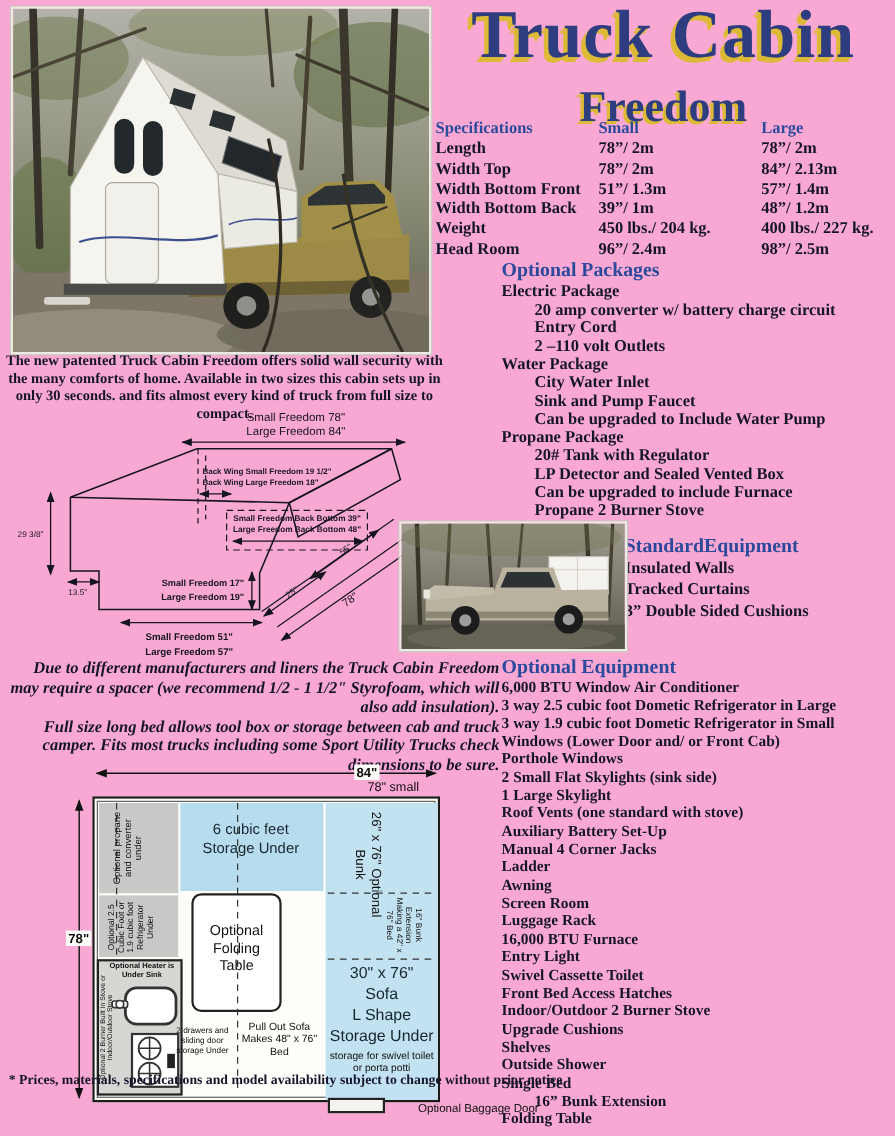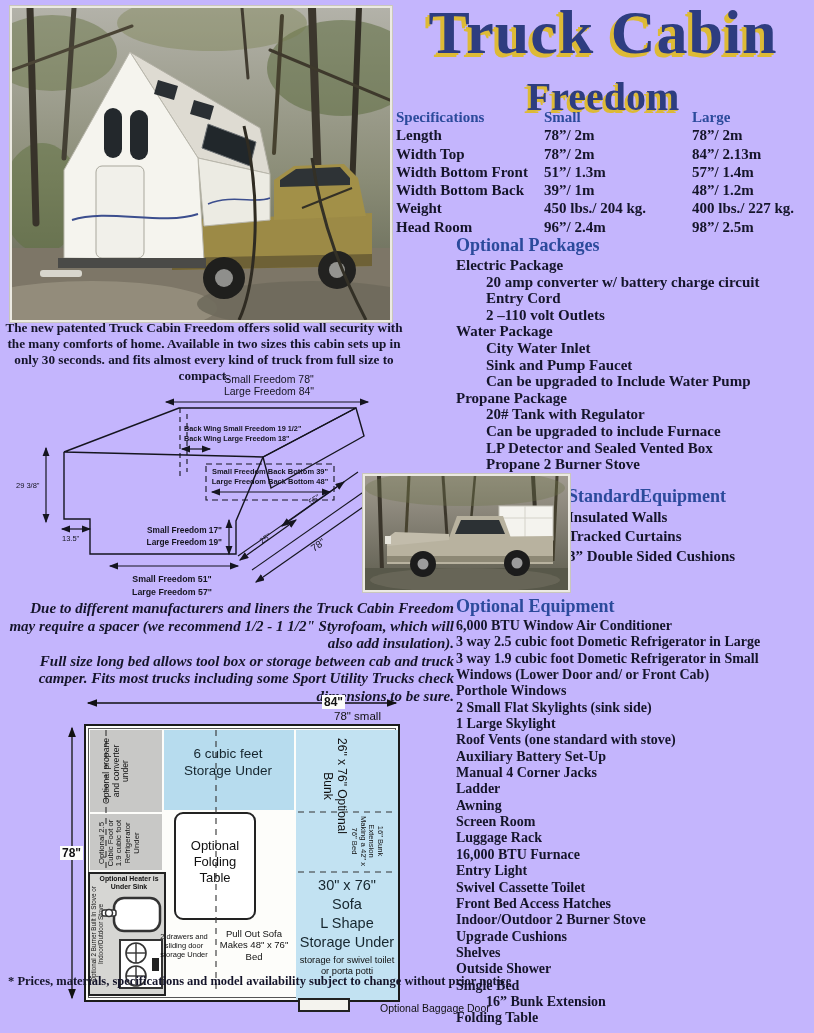--- a/index.html
+++ b/index.html
@@ -1,16 +1,16 @@
 <!DOCTYPE html>
 <html><head>
 <meta charset="utf-8">
 <style>
   html,body{margin:0;padding:0;background:#e9e7e0;}
-  .page{position:relative;width:814px;height:1033px;background:#c4b5fd;
+  .page{position:relative;width:814px;height:1033px;background:#f9a8d4;
         font-family:"Liberation Serif",serif;color:#15152a;overflow:hidden;margin:0 auto;text-decoration:underline;}
   .abs{position:absolute;}
 
   
   .title-block{left:392px;top:2px;width:422px;text-align:center;}
   .title-main{font-size:62px;line-height:60px;font-weight:bold;color:#2e3d80;margin:0;
               letter-spacing:1px;text-shadow:-4px 4px 0 #ddba35,-2px 2px 0 #ddba35;}
   .title-sub{font-size:40px;line-height:38px;font-weight:bold;color:#2e3d80;margin:16px;
              text-shadow:-3px 3px 0 #ddba35,-1px 1px 0 #ddba35;}
 
@@ -165,22 +165,22 @@
         <div class="list-line">Electric Package</div>
         <div class="list-line indent1">20 amp converter w/ battery charge circuit</div>
         <div class="list-line indent1">Entry Cord</div>
         <div class="list-line indent1">2 –110 volt Outlets</div>
         <div class="list-line">Water Package</div>
         <div class="list-line indent1">City Water Inlet</div>
         <div class="list-line indent1">Sink and Pump Faucet</div>
         <div class="list-line indent1">Can be upgraded to Include Water Pump</div>
         <div class="list-line">Propane Package</div>
         <div class="list-line indent1">20# Tank with Regulator</div>
+        <div class="list-line indent1">LP Detector and Sealed Vented Box</div>
         <div class="list-line indent1">Can be upgraded to include Furnace</div>
-        <div class="list-line indent1">LP Detector and Sealed Vented Box</div>
         <div class="list-line indent1">Propane 2 Burner Stove</div>
       </div>
   </div>
 
   <div class="abs intro">The new patented Truck Cabin Freedom offers solid wall security with the many comforts of home. Available in two sizes this cabin sets up in only 30 seconds.  and fits almost every kind of truck from full size to compact.</div>
 
   <svg class="abs diagram" viewBox="0 0 430 230">
     <defs>
       <marker id="ah" markerWidth="9" markerHeight="8" refX="7" refY="3" orient="auto-start-reverse">
         <path d="M0,0 L8,3 L0,6 Z" fill="#15151f"></path>

